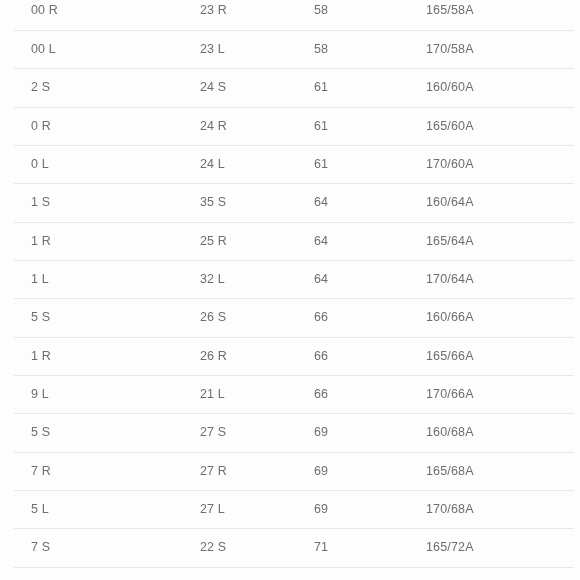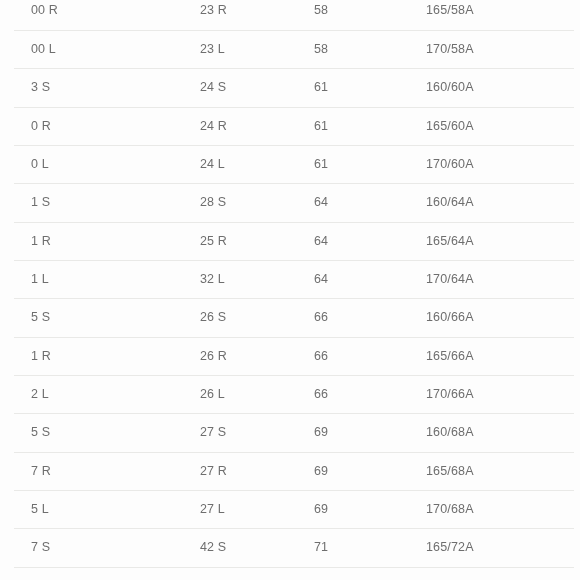--- a/index.html
+++ b/index.html
@@ -87,40 +87,40 @@
           <td class="c3">58</td>
           <td class="c4">165/58A</td>
         </tr>
         <tr>
           <td class="c1">00 L</td>
           <td class="c2">23 L</td>
           <td class="c3">58</td>
           <td class="c4">170/58A</td>
         </tr>
         <tr>
-          <td class="c1">3 S</td>
+          <td class="c1">2 S</td>
           <td class="c2">24 S</td>
           <td class="c3">61</td>
           <td class="c4">160/60A</td>
         </tr>
         <tr>
           <td class="c1">0 R</td>
           <td class="c2">24 R</td>
           <td class="c3">61</td>
           <td class="c4">165/60A</td>
         </tr>
         <tr>
           <td class="c1">0 L</td>
           <td class="c2">24 L</td>
           <td class="c3">61</td>
           <td class="c4">170/60A</td>
         </tr>
         <tr>
           <td class="c1">1 S</td>
-          <td class="c2">28 S</td>
+          <td class="c2">35 S</td>
           <td class="c3">64</td>
           <td class="c4">160/64A</td>
         </tr>
         <tr>
           <td class="c1">1 R</td>
           <td class="c2">25 R</td>
           <td class="c3">64</td>
           <td class="c4">165/64A</td>
         </tr>
         <tr>
@@ -135,22 +135,22 @@
           <td class="c3">66</td>
           <td class="c4">160/66A</td>
         </tr>
         <tr>
           <td class="c1">1 R</td>
           <td class="c2">26 R</td>
           <td class="c3">66</td>
           <td class="c4">165/66A</td>
         </tr>
         <tr>
-          <td class="c1">2 L</td>
-          <td class="c2">26 L</td>
+          <td class="c1">9 L</td>
+          <td class="c2">21 L</td>
           <td class="c3">66</td>
           <td class="c4">170/66A</td>
         </tr>
         <tr>
           <td class="c1">5 S</td>
           <td class="c2">27 S</td>
           <td class="c3">69</td>
           <td class="c4">160/68A</td>
         </tr>
         <tr>
@@ -160,19 +160,19 @@
           <td class="c4">165/68A</td>
         </tr>
         <tr>
           <td class="c1">5 L</td>
           <td class="c2">27 L</td>
           <td class="c3">69</td>
           <td class="c4">170/68A</td>
         </tr>
         <tr>
           <td class="c1">7 S</td>
-          <td class="c2">42 S</td>
+          <td class="c2">22 S</td>
           <td class="c3">71</td>
           <td class="c4">165/72A</td>
         </tr>
       </tbody>
   </table>
 </div>
 
 </body></html>

